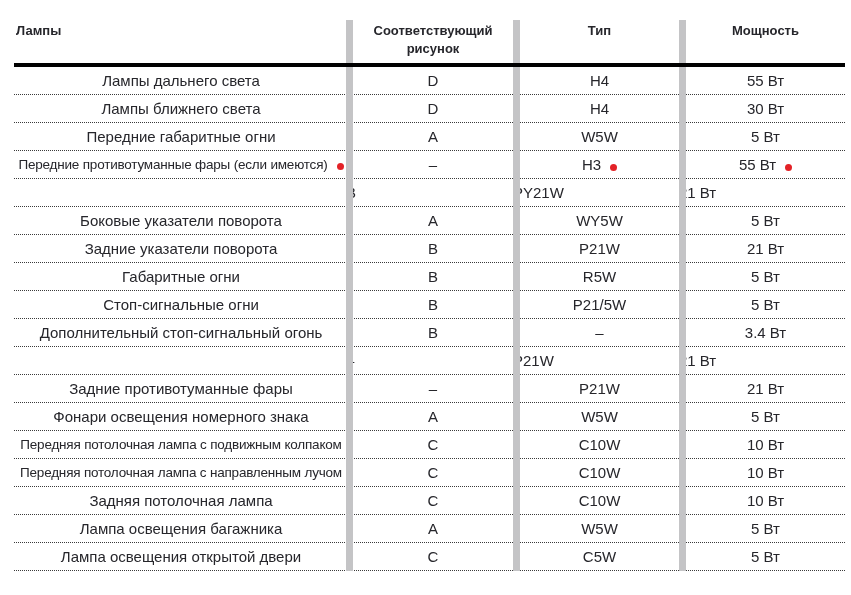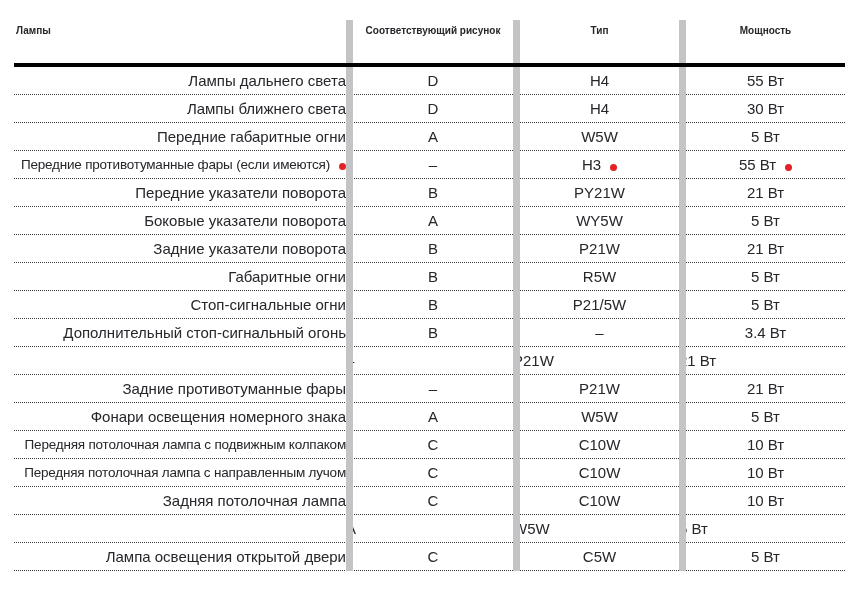--- a/index.html
+++ b/index.html
@@ -33,21 +33,21 @@
   .vbar-3 { left: 665px; }
 
   .grid-cols {
     display: grid;
     grid-template-columns: 332px 7px 160px 7px 159px 7px 159px;
   }
 
   .header-row { height: 49px; align-items: start; }
   .hcell {
     font-weight: bold;
-    font-size: 10px;
+    font-size: 13px;
     line-height: 18px;
     padding-top: 8px;
     text-align: center;
   }
   .hcell.first { text-align: left; padding-left: 2px; }
   .hcell.wrap { padding-left: 8px; padding-right: 8px; }
 
   .header-rule {
     position: relative;
     z-index: 3;
@@ -55,21 +55,21 @@
     background: #000;
   }
 
   .row {
     height: 28px;
     align-items: center;
     border-bottom: 1px dotted var(--dot-line);
     font-size: 15px;
   }
   .cell { white-space: nowrap; }
-  .cell.lamp { text-align: right; padding-left: 2px; }
+  .cell.lamp { text-align: center; padding-left: 2px; }
   .cell.center { text-align: center; }
   .cell.lamp.condensed { font-size: 13.5px; letter-spacing: -0.2px; }
 
   .note-dot {
     display: inline-block;
     width: 7px;
     height: 7px;
     border-radius: 50%;
     background: var(--accent);
     margin-left: 9px;
@@ -135,21 +135,20 @@
     <div class="cell lamp condensed"><span class="txt">Передние противотуманные фары (если имеются)</span><span class="note-dot"></span></div>
     <div></div>
     <div class="cell center">–</div>
     <div></div>
     <div class="cell center"><span class="txt">H3</span><span class="note-dot"></span></div>
     <div></div>
     <div class="cell center"><span class="txt">55 Вт</span><span class="note-dot"></span></div>
   </div>
 
   <div class="grid-cols row">
-    <div class="cell lamp"><span class="txt">Передние указатели поворота</span></div>
     <div></div>
     <div class="cell center">B</div>
     <div></div>
     <div class="cell center"><span class="txt">PY21W</span></div>
     <div></div>
     <div class="cell center"><span class="txt">21 Вт</span></div>
   </div>
 
   <div class="grid-cols row">
     <div class="cell lamp"><span class="txt">Боковые указатели поворота</span></div>
@@ -254,20 +253,21 @@
     <div class="cell lamp"><span class="txt">Задняя потолочная лампа</span></div>
     <div></div>
     <div class="cell center">C</div>
     <div></div>
     <div class="cell center"><span class="txt">C10W</span></div>
     <div></div>
     <div class="cell center"><span class="txt">10 Вт</span></div>
   </div>
 
   <div class="grid-cols row">
+    <div class="cell lamp"><span class="txt">Лампа освещения багажника</span></div>
     <div></div>
     <div class="cell center">A</div>
     <div></div>
     <div class="cell center"><span class="txt">W5W</span></div>
     <div></div>
     <div class="cell center"><span class="txt">5 Вт</span></div>
   </div>
 
   <div class="grid-cols row">
     <div class="cell lamp"><span class="txt">Лампа освещения открытой двери</span></div>

